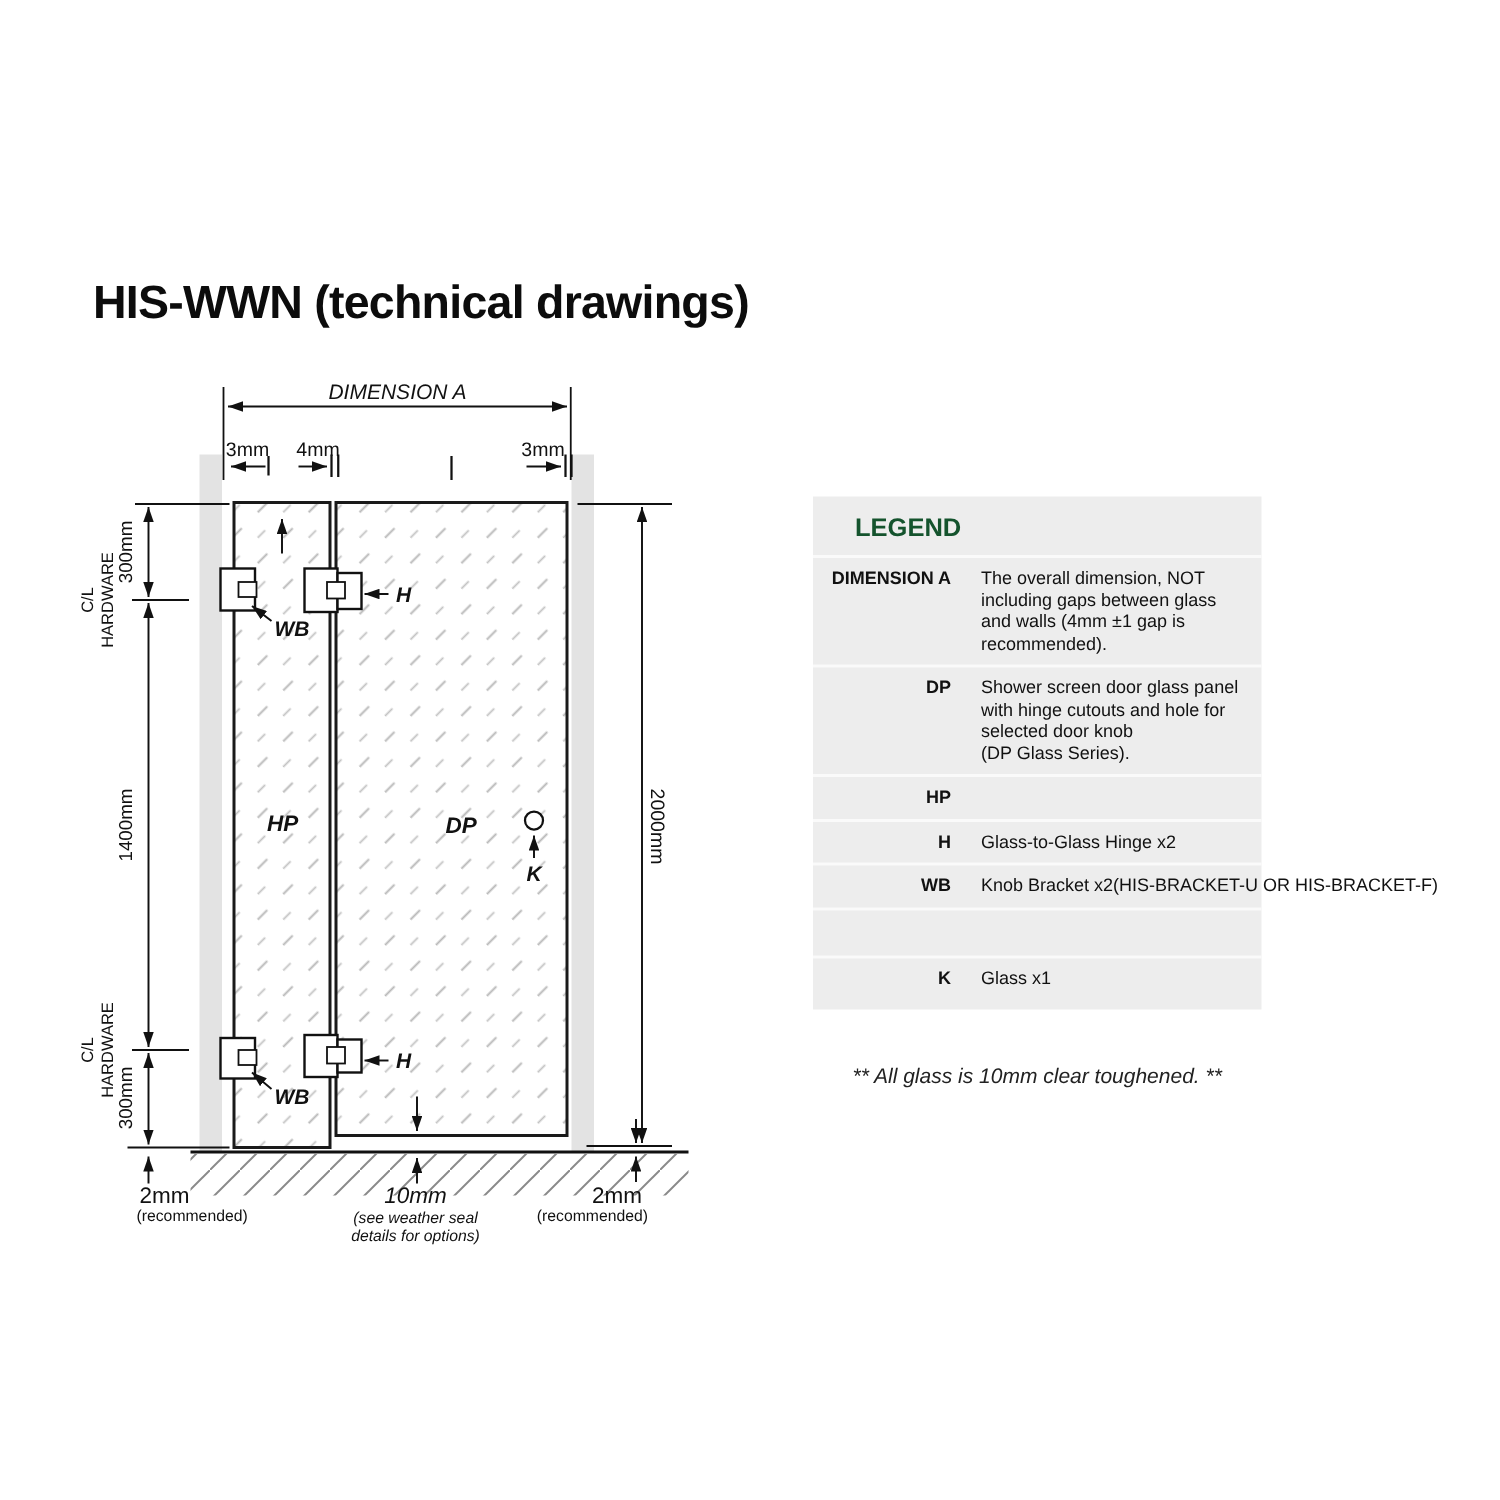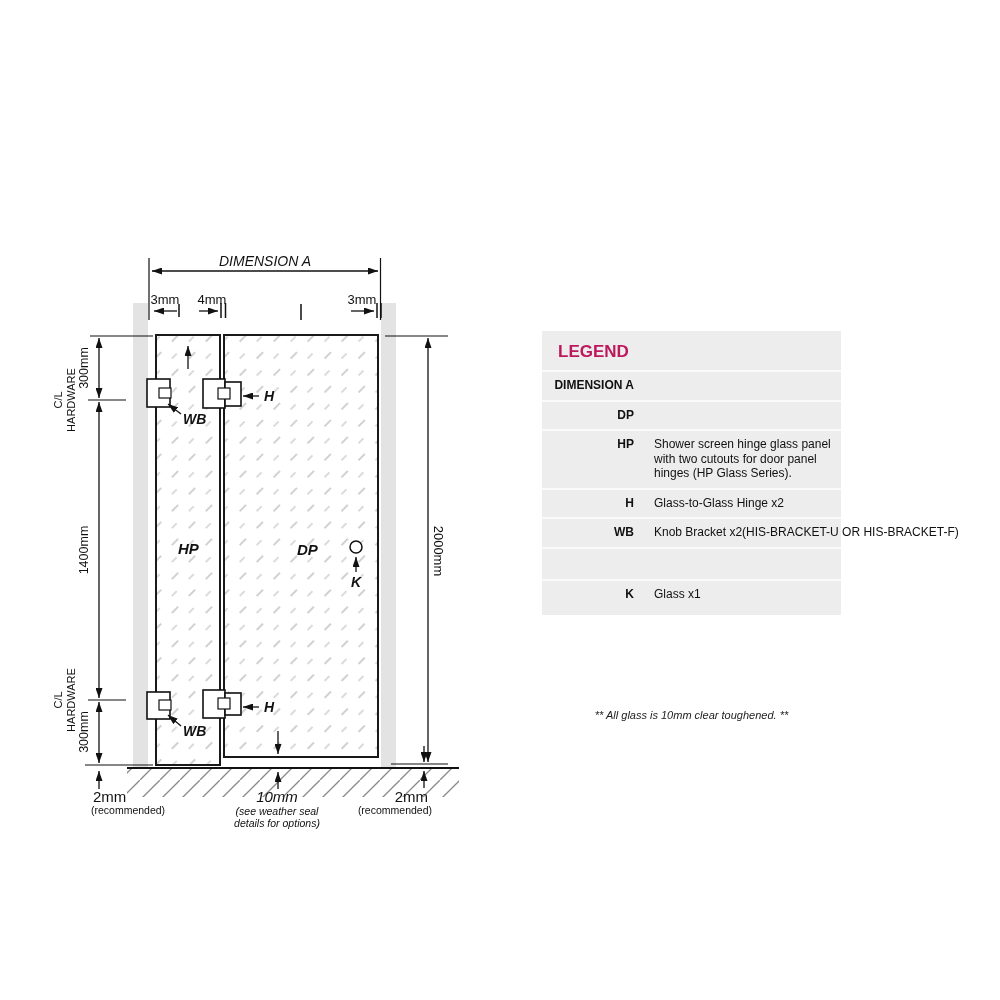--- a/index.html
+++ b/index.html
@@ -14,36 +14,37 @@
   .rot{font-size:12.5px;}
   .rot-sm{font-size:11px;}
   .big{font-size:15px;}
   .big-i{font-size:15px;font-style:italic;}
   .note{font-size:10.5px;}
   .note-i{font-size:10.5px;font-style:italic;}
   .plabel{font-size:15px;font-style:italic;font-weight:700;}
   .hlabel{font-size:14px;font-style:italic;font-weight:700;}
   
   .legend{position:absolute;left:542px;top:331px;width:299px;background:#ededed;}
-  .lg-title{font-size:17px;font-weight:700;padding:11px 12px 8px 16px;color:#be185d;}
+  .lg-title{font-size:17px;font-weight:700;padding:11px 12px 8px 28px;color:#14532d;}
   .lg-row{display:flex;align-items:flex-start;border-top:2px solid #fafafa;
           padding:6px 0 7px 12px;}
   .lg-term{flex:0 0 80px;text-align:right;font-weight:700;font-size:12px;line-height:14.5px;}
   .lg-desc{margin-left:20px;width:182px;font-size:12px;line-height:14.5px;white-space:pre-line;}
   .lg-row.nowrap .lg-desc{white-space:nowrap;width:auto;overflow:visible;}
   .lg-row.empty{min-height:17px;}
   .lg-row.last{padding-bottom:14px;}
   .lg-foot{position:absolute;left:542px;top:709px;width:299px;text-align:center;
-           font-size:11px;font-style:italic;color:#222;}
+           font-size:14px;font-style:italic;color:#222;}
 </style>
 </head>
 <body>
 
 <div class="stage">
 
+  <div class="title">HIS-WWN (technical drawings)</div>
 
   <svg width="1000" height="1000" viewBox="0 0 1000 1000">
     <defs>
       <marker id="arr" markerUnits="userSpaceOnUse" markerWidth="10" markerHeight="7" refX="10" refY="3.5" orient="auto-start-reverse">
         <path d="M0,0 L10,3.5 L0,7 Z" fill="#111"></path>
       </marker>
       <pattern id="ghatch" width="24" height="24" patternUnits="userSpaceOnUse" patternTransform="rotate(-45)">
         <line x1="0" y1="3" x2="24" y2="3" stroke="#b8b8b8" stroke-width="1.3" stroke-dasharray="9 15"></line>
         <line x1="0" y1="15" x2="24" y2="15" stroke="#c3c3c3" stroke-width="1.2" stroke-dasharray="7 17" stroke-dashoffset="12"></line>
       </pattern>
@@ -168,29 +169,34 @@
     <text x="183" y="736" class="hlabel">WB</text>
     <text x="264" y="712" class="hlabel">H</text>
     <text x="351" y="587" class="hlabel">K</text>
   </svg>
 
   <div class="legend">
     <div class="lg-title">LEGEND</div>
 
     <div class="lg-row">
       <div class="lg-term">DIMENSION A</div>
+      <div class="lg-desc">The overall dimension, NOT
+including gaps between glass
+and walls (4mm ±1 gap is
+recommended).</div>
     </div>
     <div class="lg-row">
       <div class="lg-term">DP</div>
+      <div class="lg-desc">Shower screen door glass panel
+with hinge cutouts and hole for
+selected door knob
+(DP Glass Series).</div>
     </div>
     <div class="lg-row">
       <div class="lg-term">HP</div>
-      <div class="lg-desc">Shower screen hinge glass panel
-with two cutouts for door panel
-hinges (HP Glass Series).</div>
     </div>
     <div class="lg-row">
       <div class="lg-term">H</div>
       <div class="lg-desc">Glass-to-Glass Hinge x2</div>
     </div>
     <div class="lg-row nowrap">
       <div class="lg-term">WB</div>
       <div class="lg-desc">Knob Bracket x2(HIS-BRACKET-U OR HIS-BRACKET-F)</div>
     </div>
     <div class="lg-row empty">

